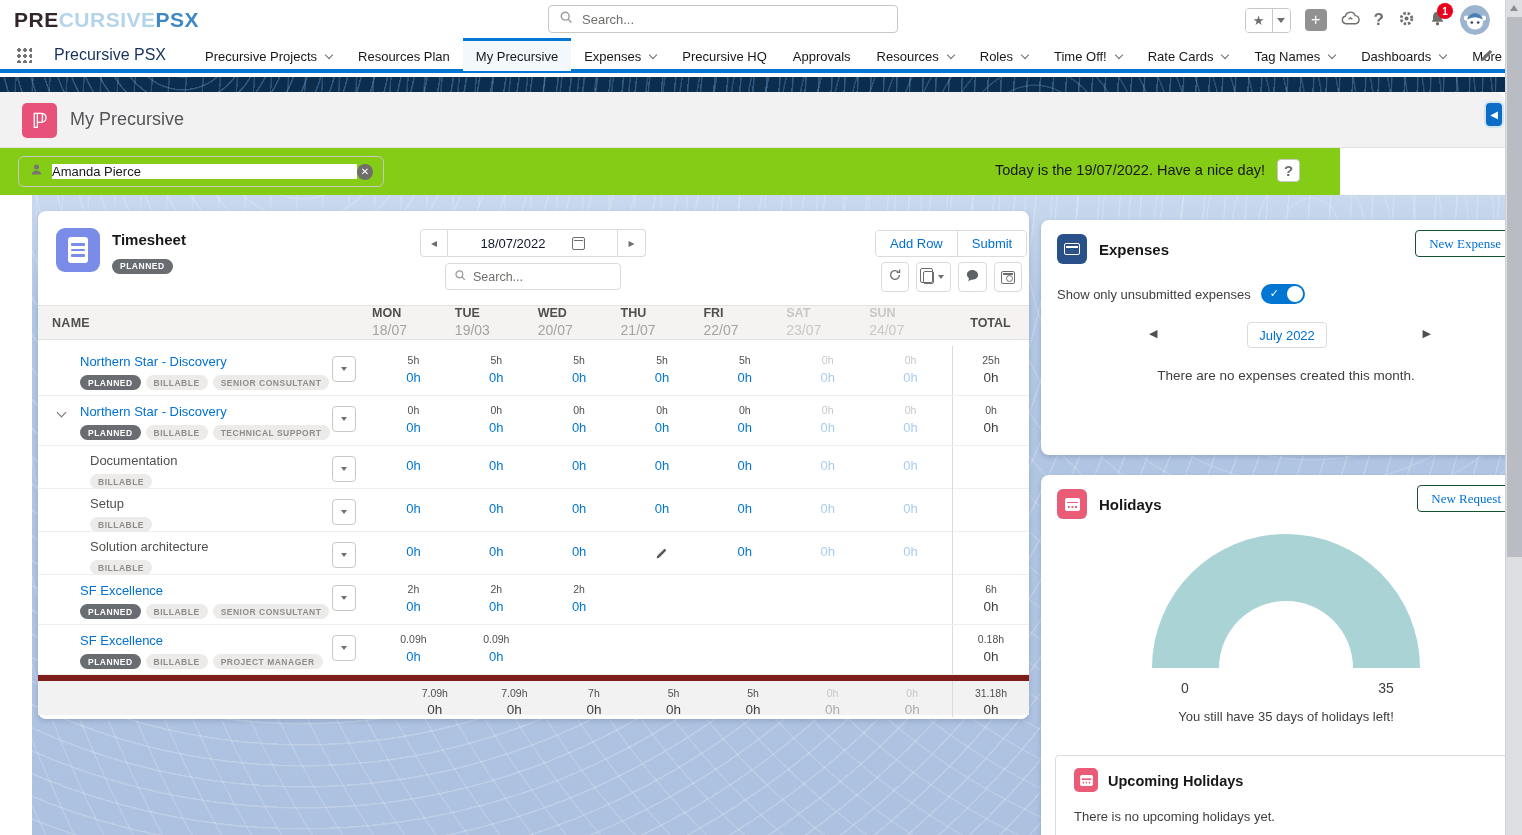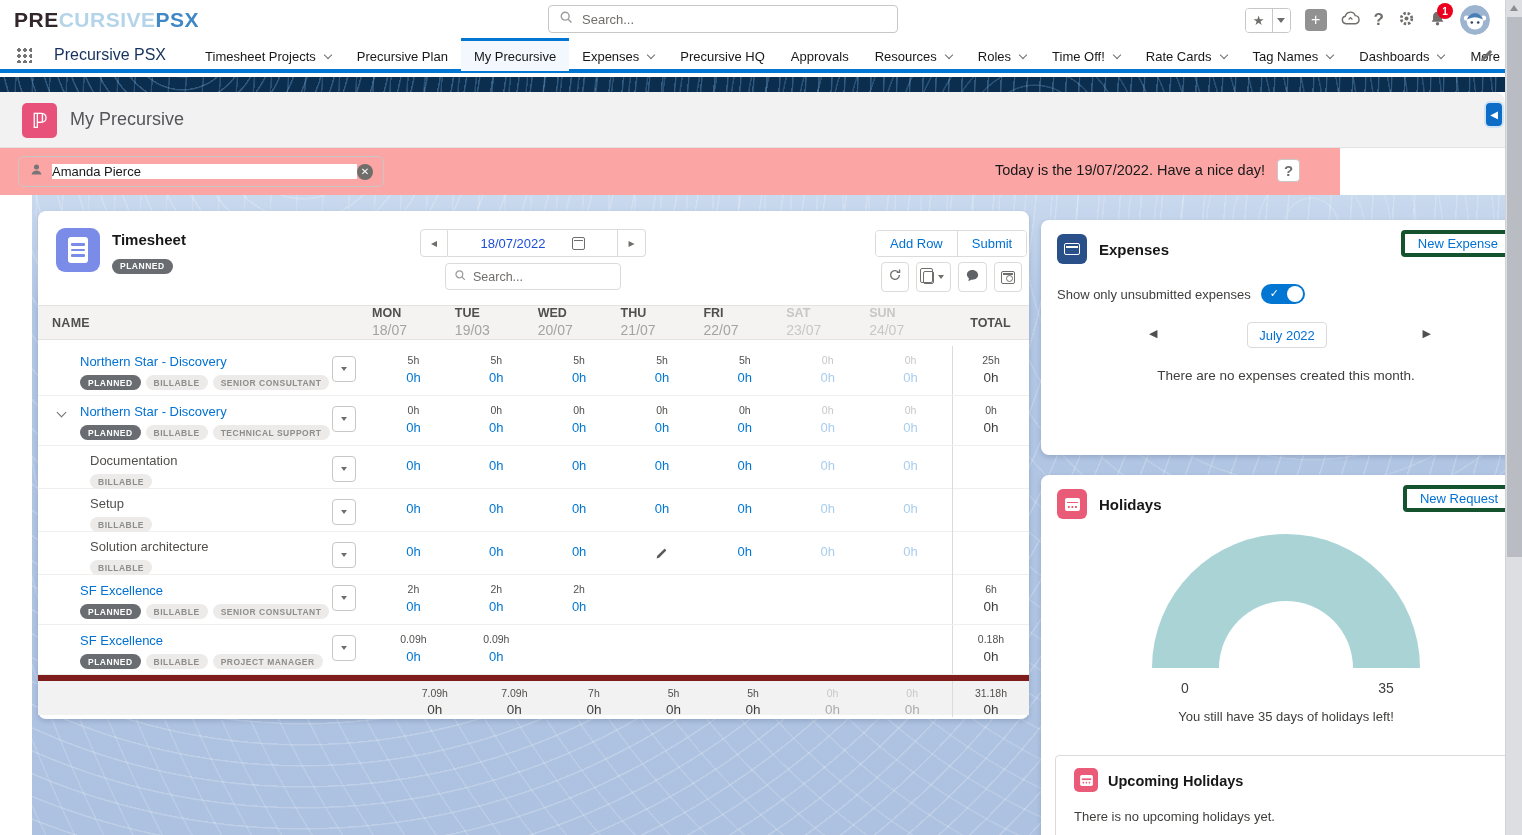--- a/index.html
+++ b/index.html
@@ -41,21 +41,21 @@
 
   
   .dark-band { position:absolute; top:77px; left:0; width:1522px; height:15px;
     background-color:#0b2e4e;
     background-image:repeating-radial-gradient(circle at 12% -40px, rgba(120,170,215,.35) 0 1px, transparent 2px 13px),
                      repeating-radial-gradient(circle at 68% 60px, rgba(120,170,215,.28) 0 1px, transparent 2px 17px); }
   .page-header { position:absolute; top:92px; left:0; width:1505px; height:56px; background:#f3f2f2; border-bottom:1px solid #e5e3e1; border-radius:0 10px 0 0; }
   .ph-icon { position:absolute; left:22px; top:11px; width:35px; height:35px; border-radius:5px; background:#e8527a; color:#fff; font-size:21px; display:flex; align-items:center; justify-content:center; font-weight:700; }
   .ph-title { position:absolute; left:70px; top:17px; font-size:18px; color:#55555a; }
   .collapse-btn { position:absolute; right:1px; top:9px; width:20px; height:27px; background:#0d6dc6; border:2px solid #cfe3f5; border-radius:6px; color:#fff; font-size:10px; display:flex; align-items:center; justify-content:center; cursor:pointer; }
-  .filter-bar { position:absolute; top:148px; left:0; width:1340px; height:47px; background:#fca5a5; }
+  .filter-bar { position:absolute; top:148px; left:0; width:1340px; height:47px; background:#84cc16; }
   .user-filter { position:absolute; left:18px; top:8px; width:366px; height:31px; border:1px solid #c9c7c5; border-radius:6px; display:flex; align-items:center; padding:0 10px; }
   .user-filter input { border:none; outline:none; font-size:13px; color:#181818; margin-left:8px; flex:1; font-family:inherit; }
   .clear-x { width:16px; height:16px; border-radius:50%; background:#706e6b; color:#fff; font-size:10px; line-height:16px; text-align:center; cursor:pointer; flex:none; }
   .today-msg { position:absolute; right:75px; top:14px; font-size:14.5px; color:#181818; }
   .help-box { position:absolute; right:40px; top:11px; width:23px; height:23px; border:1px solid #c9c7c5; border-radius:4px; background:#fff; color:#706e6b; font-size:15px; font-weight:700; display:flex; align-items:center; justify-content:center; cursor:pointer; }
 
   
   .content { position:absolute; top:195px; left:0; width:1505px; height:640px;
     background:linear-gradient(180deg,#c9d9ee 0,#b2c7e4 110px,#adc2e0 100%);
     background-color:#adc2e0;margin-left:32px; }
@@ -72,21 +72,21 @@
   .ts-icon .doc { width:20px; height:26px; background:#fff; border-radius:3px; display:flex; flex-direction:column; justify-content:center; gap:3px; padding:0 3px; }
   .ts-icon .doc i { display:block; height:2.5px; background:#7a8ce8; border-radius:1px; }
   .ts-title { position:absolute; left:74px; top:20px; font-size:15px; font-weight:700; color:#181818; }
   .ts-badge { position:absolute; left:74px; top:44px; }
   .badge { display:inline-block; padding:2.5px 8px; border-radius:9px; font-size:8.5px; font-weight:700; letter-spacing:.5px; background:#ecebea; color:#8f8d8a; white-space:nowrap; }
   .badge.dark { background:#696d71; color:#fff; }
   .date-nav { position:absolute; left:382px; top:18px; display:flex; height:28px; }
   .dn-seg { border:1px solid #dddbda; background:#fff; display:flex; align-items:center; justify-content:center; cursor:pointer; }
   .dn-prev { width:28px; border-radius:4px 0 0 4px; }
   .dn-next { width:28px; border-radius:0 4px 4px 0; border-left:none; }
-  .dn-date { width:170px; border-left:none; font-size:13px; color:#1d4ed8; gap:26px; }
+  .dn-date { width:170px; border-left:none; font-size:13px; color:#0f172a; gap:26px; }
   .arrow-glyph { font-size:12px; color:#706e6b; }
   .cal-ic { width:13px; height:13px; border:1.5px solid #706e6b; border-radius:2px; position:relative; }
   .cal-ic::before { content:""; position:absolute; left:1px; right:1px; top:2px; height:1.5px; background:#706e6b; }
   .ts-search { position:absolute; left:407px; top:52px; width:176px; height:27px; border:1px solid #dddbda; border-radius:4px; display:flex; align-items:center; padding:0 8px; }
   .ts-search input { border:none; outline:none; font-size:12.5px; color:#444; margin-left:6px; width:120px; font-family:inherit; }
   .ts-search input::placeholder, .g-search input::placeholder { color:#706e6b; }
   .btn-group { position:absolute; left:837px; top:19px; display:flex; height:27px; border:1px solid #dddbda; border-radius:4px; overflow:hidden; }
   .btn-group button { background:#fff; border:none; font-size:13px; color:#0070d2; padding:0 14px; cursor:pointer; font-family:inherit; }
   .btn-group button+button { border-left:1px solid #dddbda; }
   .ts-tools { position:absolute; left:843px; top:51px; display:flex; gap:7px; }
@@ -135,21 +135,21 @@
   .totals-row .cell.weekend .planned { color:#c9c7c5; }
   .totals-row .cell.weekend .actual { color:#aeacaa; }
 
   
   .exp-card { left:1009px; top:25px; width:490px; height:235px; }
   .sc-icon { position:absolute; left:16px; top:14px; width:30px; height:30px; border-radius:6px; display:flex; align-items:center; justify-content:center; }
   .exp-ic { background:#2a5089; }
   .card-ic { width:16px; height:12px; border:1.8px solid #fff; border-radius:2px; position:relative; }
   .card-ic::before { content:""; position:absolute; left:1px; right:1px; top:2px; height:1.6px; background:#fff; }
   .sc-title { position:absolute; left:58px; top:21px; font-size:15px; font-weight:700; color:#181818; }
-  .sc-btn { position:absolute; right:16px; top:10px; height:27px; border:4px solid #14532d; border-radius:4px; background:#fff; color:#0070d2; font-size:13px; padding:0 13px; cursor:pointer; font-family:Liberation Sans, sans-serif; }
+  .sc-btn { position:absolute; right:16px; top:10px; height:27px; border:1px solid #14532d; border-radius:4px; background:#fff; color:#0070d2; font-size:13px; padding:0 13px; cursor:pointer; font-family:Liberation Serif, serif; }
   .toggle-row { position:absolute; left:16px; top:64px; display:flex; align-items:center; gap:10px; }
   .toggle-label { font-size:13px; color:#3e3e3c; }
   .toggle { width:44px; height:20px; border-radius:10px; background:#0176d3; position:relative; cursor:pointer; }
   .toggle .knob { position:absolute; right:2px; top:2px; width:16px; height:16px; border-radius:50%; background:#fff; }
   .toggle .tick { position:absolute; left:9px; top:2.5px; color:#fff; font-size:11px; }
   .month-nav { position:absolute; left:0; top:102px; width:100%; height:26px; }
   .mn-arrow { position:absolute; top:5px; font-size:11px; color:#514f4d; background:none; border:none; cursor:pointer; }
   .mn-prev { left:108px; }
   .mn-next { right:100px; }
   .mn-btn { position:absolute; left:206px; top:0; width:80px; height:26px; border:1px solid #dddbda; border-radius:4px; background:#fff; color:#0070d2; font-size:13px; cursor:pointer; font-family:inherit; }
@@ -237,25 +237,25 @@
             <circle cx="18.2" cy="17.5" r="1.3" fill="#30415c"></circle>
           </svg></div>
     </div>
   </header>
 
   <nav class="navbar">
     <div class="waffle"></div>
     <div class="app-name">Precursive PSX</div>
     <div class="tabs">
         <div class="tab">
-          <span>Timesheet Projects</span>
+          <span>Precursive Projects</span>
           <span class="chev"></span>
         </div>
         <div class="tab">
-          <span>Precursive Plan</span>
+          <span>Resources Plan</span>
         </div>
         <div class="tab active">
           <span>My Precursive</span>
         </div>
         <div class="tab">
           <span>Expenses</span>
           <span class="chev"></span>
         </div>
         <div class="tab">
           <span>Precursive HQ</span>

